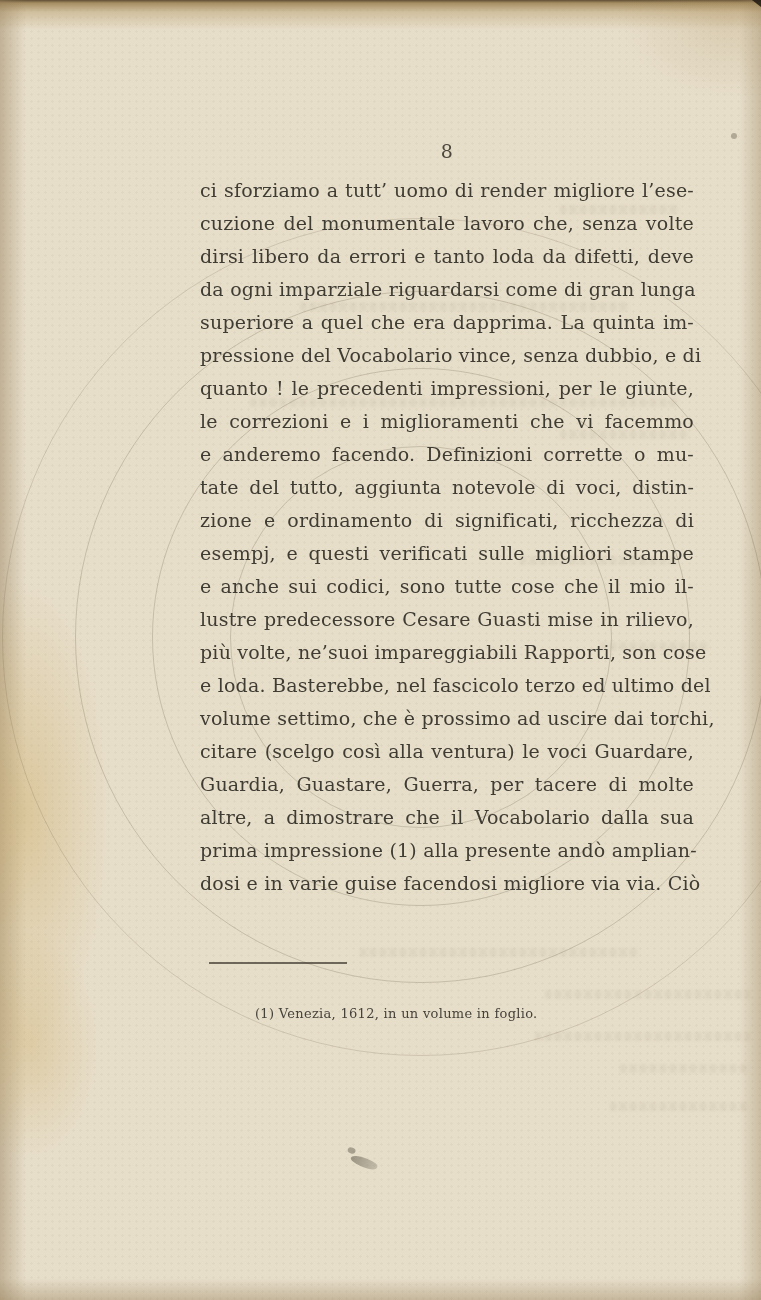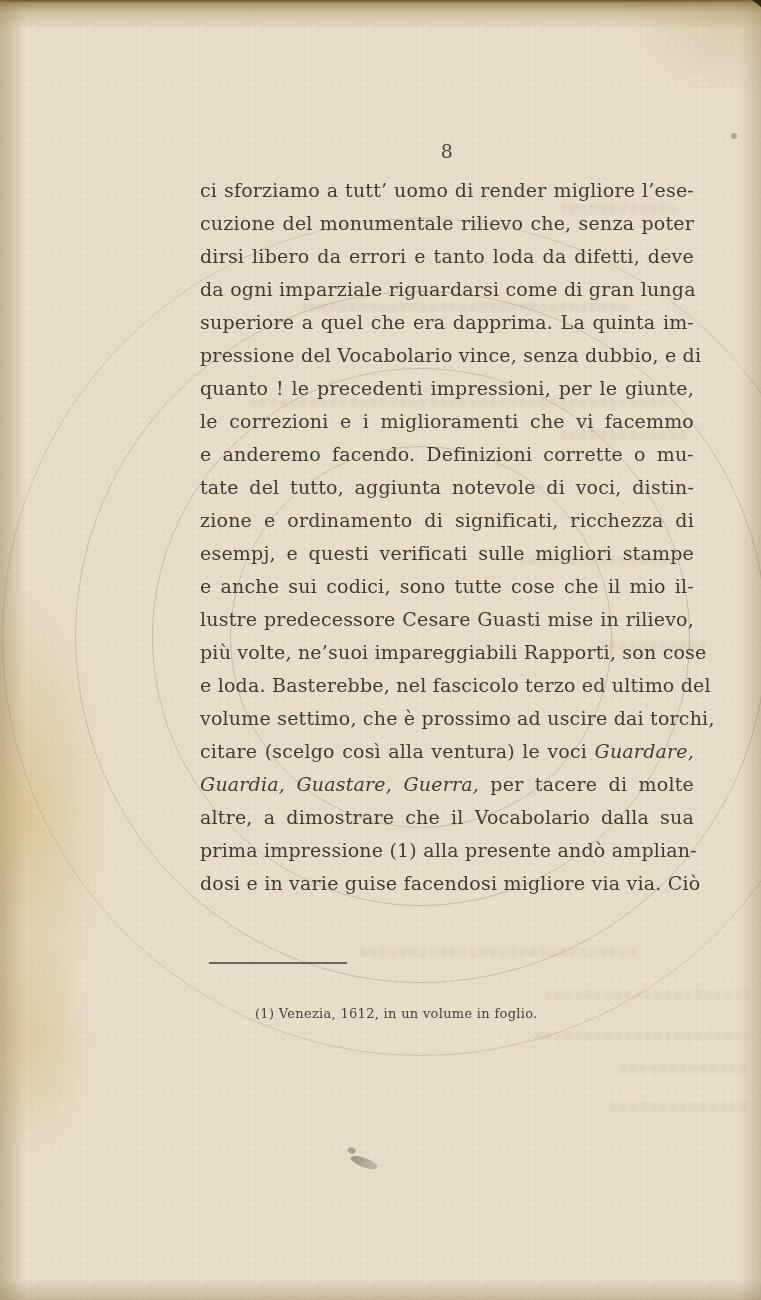--- a/index.html
+++ b/index.html
@@ -70,21 +70,21 @@
   }
   .body-text {
     position: absolute; left: 200px; top: 174px; width: 494px;
     font-size: 19px; letter-spacing: .2px;
   }
   .body-text .line {
     height: 33px; line-height: 33px;
     text-align: justify; text-align-last: justify;
     white-space: nowrap;
   }
-  .body-text .line span.italic { font-style: italic; }
+  .body-text .line span.italic { }
   .footnote-rule {
     position: absolute; left: 209px; top: 962px; width: 138px; height: 2px;
     background: rgba(68,63,52,.75);
   }
   .footnote {
     position: absolute; left: 255px; top: 1006px;
     font-size: 13px; letter-spacing: .3px; color: #45423a;
   }
   
   .smudge {
@@ -132,21 +132,21 @@
   <div class="ghost" style="left:360px; top:948px; width:280px;"></div>
   <div class="ghost" style="left:545px; top:990px; width:205px;"></div>
   <div class="ghost" style="left:535px; top:1032px; width:215px;"></div>
   <div class="ghost" style="left:620px; top:1064px; width:130px;"></div>
   <div class="ghost" style="left:610px; top:1102px; width:140px;"></div>
 
   <div class="page-number">8</div>
 
   <div class="body-text">
       <div class="line"><span>ci sforziamo a tutt’ uomo di render migliore l’ese-</span></div>
-      <div class="line"><span>cuzione del monumentale rilievo che, senza poter</span></div>
+      <div class="line"><span>cuzione del monumentale lavoro che, senza volte</span></div>
       <div class="line"><span>dirsi libero da errori e tanto loda da difetti, deve</span></div>
       <div class="line"><span>da ogni imparziale riguardarsi come di gran lunga</span></div>
       <div class="line"><span>superiore a quel che era dapprima. La quinta im-</span></div>
       <div class="line"><span>pressione del Vocabolario vince, senza dubbio, e di</span></div>
       <div class="line"><span>quanto ! le precedenti impressioni, per le giunte,</span></div>
       <div class="line"><span>le correzioni e i miglioramenti che vi facemmo</span></div>
       <div class="line"><span>e anderemo facendo. Definizioni corrette o mu-</span></div>
       <div class="line"><span>tate del tutto, aggiunta notevole di voci, distin-</span></div>
       <div class="line"><span>zione e ordinamento di significati, ricchezza di</span></div>
       <div class="line"><span>esempj, e questi verificati sulle migliori stampe</span></div>

